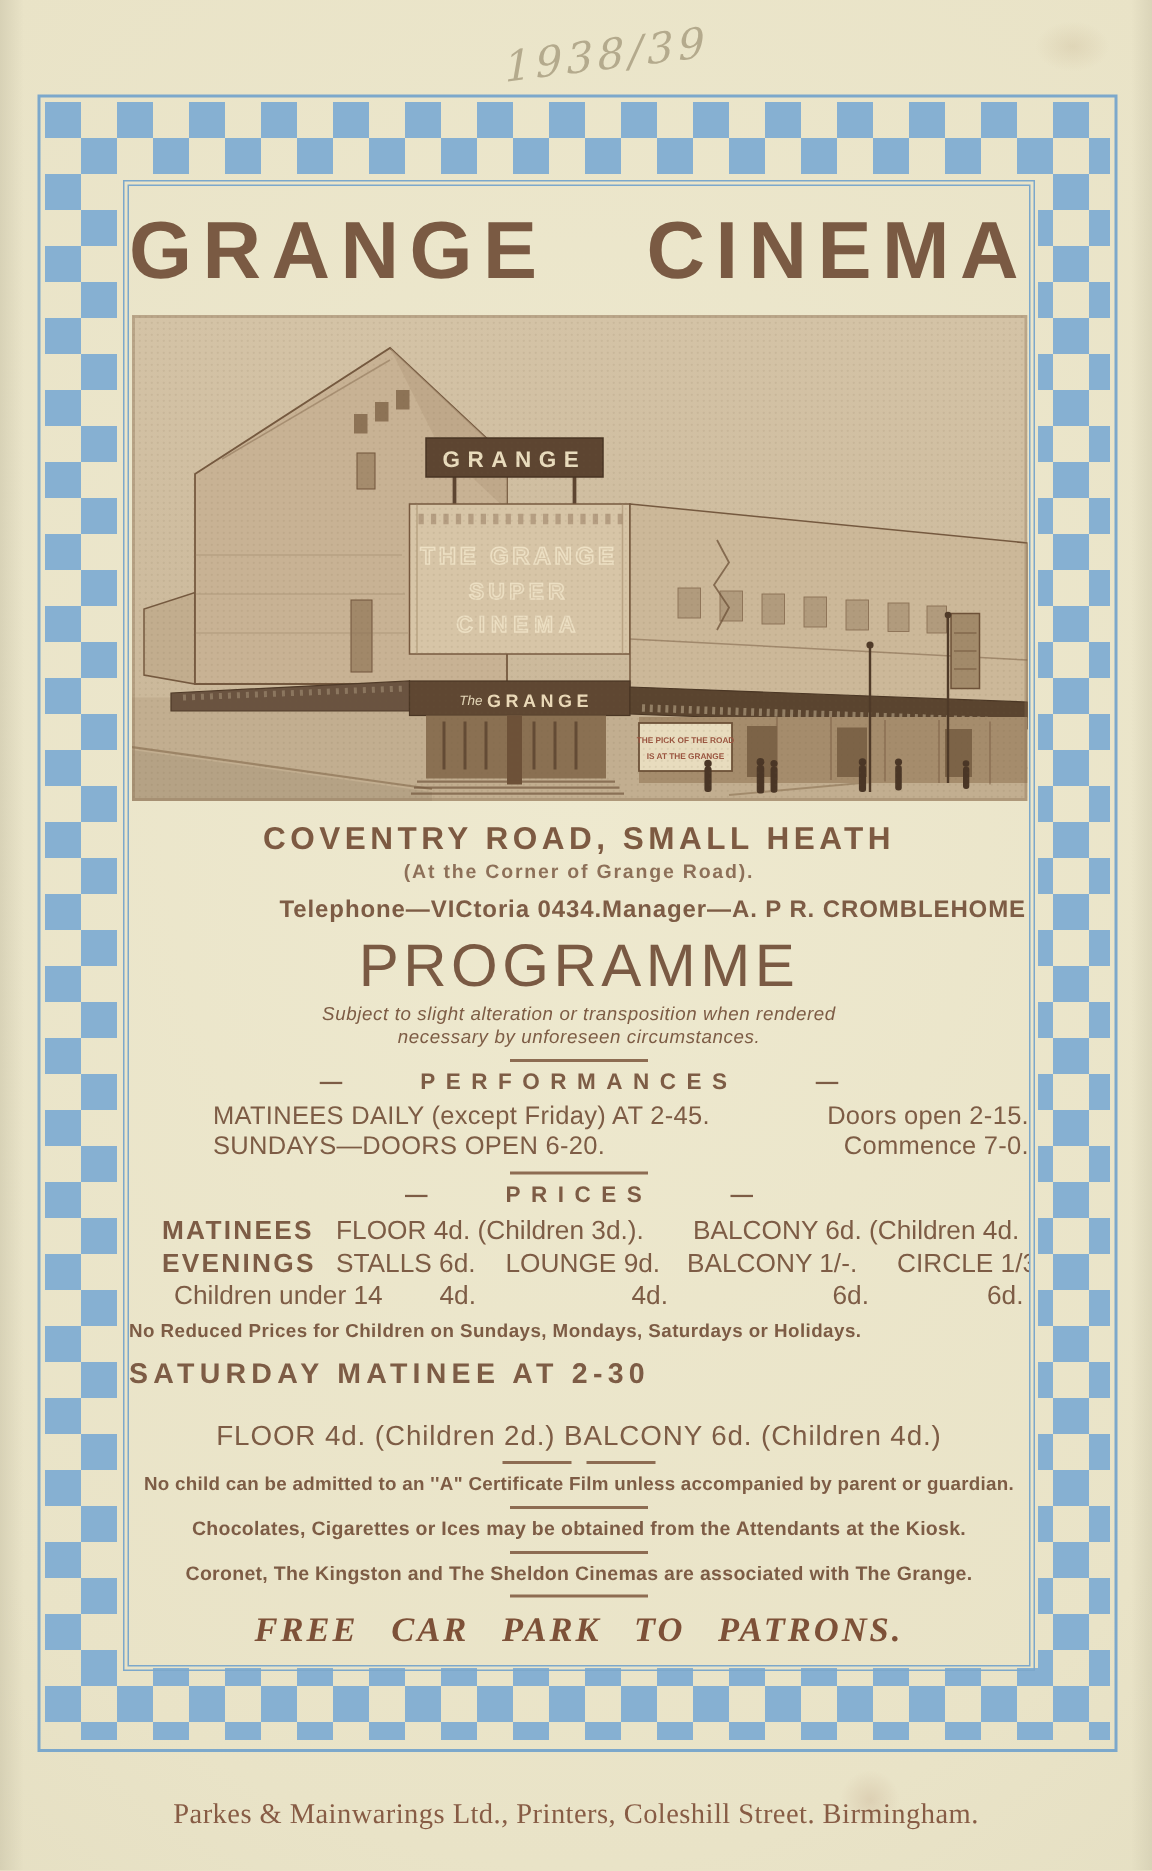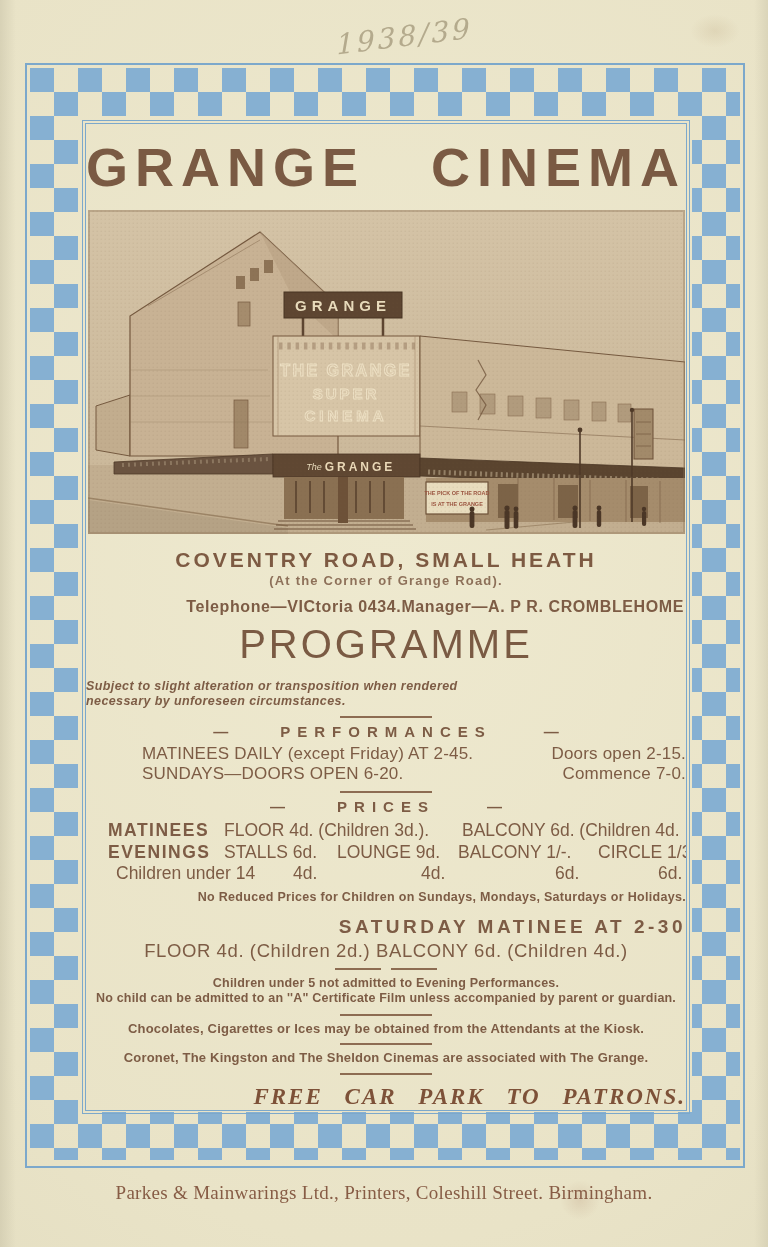--- a/index.html
+++ b/index.html
@@ -35,42 +35,42 @@
   
   .content{position:absolute;left:86px;top:122px;width:600px;bottom:135px;color:#7d5c45;overflow:hidden;}
   .title{margin-top:14px;text-align:center;font-size:54px;font-weight:700;
     letter-spacing:7px;word-spacing:44px;color:#7a5a43;white-space:nowrap;}
   .photo-wrap{margin:12px auto 0;width:597px;height:324px;}
   .addr1{margin-top:14px;text-align:center;font-weight:700;font-size:21px;letter-spacing:3px;color:#7d5a42;}
   .addr2{margin-top:1px;text-align:center;font-size:13px;letter-spacing:1.2px;font-weight:700;opacity:.85;}
   .contact-row{display:flex;justify-content:flex-end;margin-top:10px;padding:0 2px 0 24px;
     font-weight:700;font-size:16px;letter-spacing:.6px;}
   .programme-h{margin-top:6px;text-align:center;font-size:40px;font-weight:400;letter-spacing:3px;color:#7a5a43;}
-  .prog-note{margin-top:12px;text-align:left;font-style:italic;font-weight:700;
+  .prog-note{margin-top:2px;text-align:center;font-style:italic;font-weight:400;
     font-size:12.5px;line-height:15px;letter-spacing:.4px;}
   .rule{width:92px;height:2px;background:#8d6c52;margin:7px auto 5px;}
   .rule-broken{display:flex;justify-content:center;gap:10px;margin:6px auto 5px;}
   .rule-broken i{display:block;width:46px;height:2px;background:#8d6c52;}
   .sec-h{display:flex;justify-content:center;align-items:center;gap:52px;
     font-weight:700;font-size:15px;letter-spacing:7px;margin-top:4px;}
   .sec-h .dash{letter-spacing:0;font-weight:700;}
   .perf-rows{margin-top:4px;}
   .perf-row{display:flex;justify-content:space-between;padding-left:56px;
     font-size:17px;line-height:20px;letter-spacing:.2px;white-space:nowrap;}
   .pr{position:relative;height:21.5px;font-size:17.5px;white-space:nowrap;}
   .pr span{position:absolute;top:0;}
   .pr .lab{font-weight:700;letter-spacing:1.5px;}
-  .prices-note{margin-top:5px;text-align:right;font-weight:700;font-size:12.5px;letter-spacing:.3px;}
-  .sat-h{margin-top:12px;text-align:right;font-weight:700;font-size:19px;letter-spacing:3.5px;}
-  .sat-d{margin-top:2px;text-align:center;font-size:18.5px;letter-spacing:.6px;}
+  .prices-note{margin-top:5px;text-align:left;font-weight:700;font-size:12.5px;letter-spacing:.3px;}
+  .sat-h{margin-top:12px;text-align:left;font-weight:700;font-size:19px;letter-spacing:3.5px;}
+  .sat-d{margin-top:18px;text-align:center;font-size:18.5px;letter-spacing:.6px;}
   .notice{text-align:center;font-weight:700;font-size:12.5px;line-height:15.5px;letter-spacing:.2px;}
   .mt6{margin-top:6px;}
-  .carpark{margin-top:9px;text-align:right;font-family:"Liberation Serif",serif;
+  .carpark{margin-top:9px;text-align:center;font-family:"Liberation Serif",serif;
     font-style:italic;font-weight:700;font-size:23px;letter-spacing:2px;word-spacing:14px;color:#7d5138;}
-  .printer{position:absolute;left:0;right:0;bottom:43px;text-align:center;
+  .printer{position:absolute;left:0;right:0;bottom:26px;text-align:center;
     font-family:"Liberation Serif",serif;font-size:19px;color:#875c45;letter-spacing:.3px;}
   svg text{font-family:"Liberation Sans",sans-serif;}
 </style>
 </head>
 <body>
 
 <div class="page">
 
   <div class="stain" style="left:690px;top:14px;width:50px;height:34px;background:radial-gradient(rgba(176,150,110,.18),transparent 70%);"></div>
   <div class="stain" style="left:560px;top:1180px;width:40px;height:40px;background:radial-gradient(rgba(150,100,70,.15),transparent 70%);"></div>
@@ -253,21 +253,20 @@
 
     <div class="sat-h">SATURDAY MATINEE AT 2-30</div>
     <div class="sat-d">FLOOR 4d. (Children 2d.) BALCONY 6d. (Children 4d.)</div>
 
     <div class="rule-broken">
         <i></i>
         <i></i>
       </div>
 
     <div class="notice mt6">
-      <div>Children under 5 not admitted to Evening Performances.</div>
       <div>No child can be admitted to an ''A" Certificate Film unless accompanied by parent or guardian.</div>
     </div>
 
     <div class="rule"></div>
 
     <div class="notice" style="font-size:13px;">Chocolates, Cigarettes or Ices may be obtained from the Attendants at the Kiosk.</div>
 
     <div class="rule"></div>
 
     <div class="notice" style="font-size:13px;">Coronet, The Kingston and The Sheldon Cinemas are associated with The Grange.</div>

